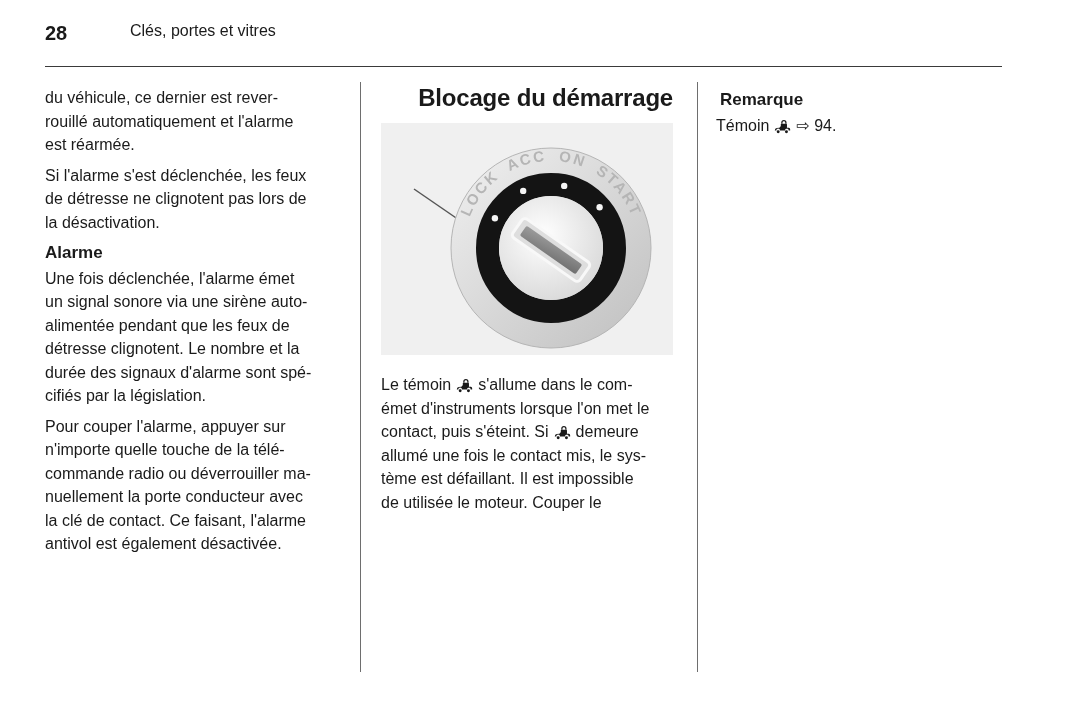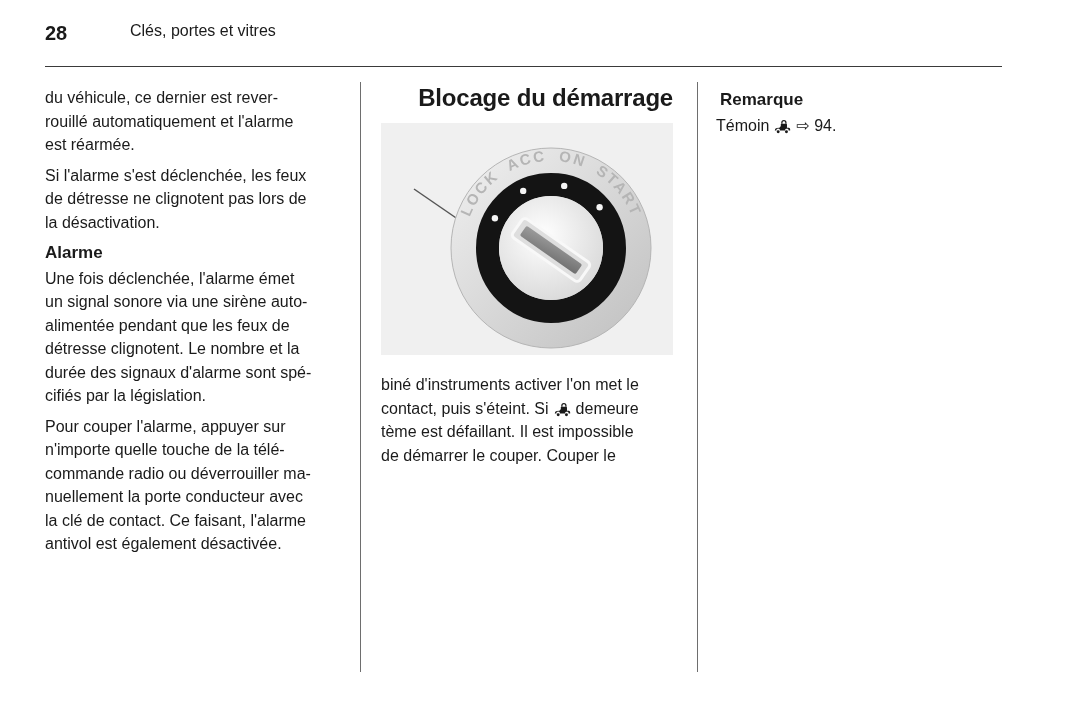--- a/index.html
+++ b/index.html
@@ -101,30 +101,38 @@
         <circle cx="170" cy="125" r="52" fill="url(#innerGrad)"></circle>
         <g transform="translate(170 127) rotate(35)">
           <rect x="-41" y="-11.5" width="82" height="23" rx="4" fill="#dedede" stroke="#f8f8f8" stroke-width="3"></rect>
           <rect x="-34" y="-6" width="68" height="12" rx="2" fill="url(#keyGrad)"></rect>
         </g>
       </svg>
     </div>
 
 
     <div class="iconpara">
-      <div class="tline"><span>biné d'instruments activer l'on met le</span></div>
+      <div class="tline"><span>Le témoin</span><svg class="ind" width="17" height="15" viewBox="0 0 22 19">
+            <path d="M10.2 6 V4.4 a2.6 2.6 0 0 1 5.2 0 V6" fill="none" stroke="#1a1a1a" stroke-width="1.6"></path>
+            <rect x="8.8" y="6" width="8" height="6" rx="0.9" fill="#1a1a1a"></rect>
+            <path d="M1 14.6 q0 -2.6 2.6 -3 l3.4 -0.5 2.7 -2.8 q0.5 -0.5 1.2 -0.5 h1.9 v3.4 h6.4 q1.7 0.3 1.7 2 v1.4 h-1.9 a2.4 2.4 0 0 0 -4.8 0 h-6.4 a2.4 2.4 0 0 0 -4.8 0 h-2 z" fill="#1a1a1a"></path>
+            <circle cx="5.4" cy="16.2" r="1.9" fill="#1a1a1a"></circle>
+            <circle cx="16.1" cy="16.2" r="1.9" fill="#1a1a1a"></circle>
+          </svg><span>s'allume dans le com-</span></div>
+      <div class="tline"><span>émet d'instruments lorsque l'on met le</span></div>
       <div class="tline"><span>contact, puis s'éteint. Si</span><svg class="ind" width="17" height="15" viewBox="0 0 22 19">
             <path d="M10.2 6 V4.4 a2.6 2.6 0 0 1 5.2 0 V6" fill="none" stroke="#1a1a1a" stroke-width="1.6"></path>
             <rect x="8.8" y="6" width="8" height="6" rx="0.9" fill="#1a1a1a"></rect>
             <path d="M1 14.6 q0 -2.6 2.6 -3 l3.4 -0.5 2.7 -2.8 q0.5 -0.5 1.2 -0.5 h1.9 v3.4 h6.4 q1.7 0.3 1.7 2 v1.4 h-1.9 a2.4 2.4 0 0 0 -4.8 0 h-6.4 a2.4 2.4 0 0 0 -4.8 0 h-2 z" fill="#1a1a1a"></path>
             <circle cx="5.4" cy="16.2" r="1.9" fill="#1a1a1a"></circle>
             <circle cx="16.1" cy="16.2" r="1.9" fill="#1a1a1a"></circle>
           </svg><span>demeure</span></div>
+      <div class="tline"><span>allumé une fois le contact mis, le sys-</span></div>
       <div class="tline"><span>tème est défaillant. Il est impossible</span></div>
-      <div class="tline"><span>de démarrer le couper. Couper le</span></div>
+      <div class="tline"><span>de utilisée le moteur. Couper le</span></div>
     </div>
   </div>
 
   <div class="col col3">
 
     <div class="remarque">
       <h3 class="sub">Remarque</h3>
     </div>
 
     <div class="temoin-line"><span>Témoin</span><svg class="ind" width="17" height="15" viewBox="0 0 22 19">

